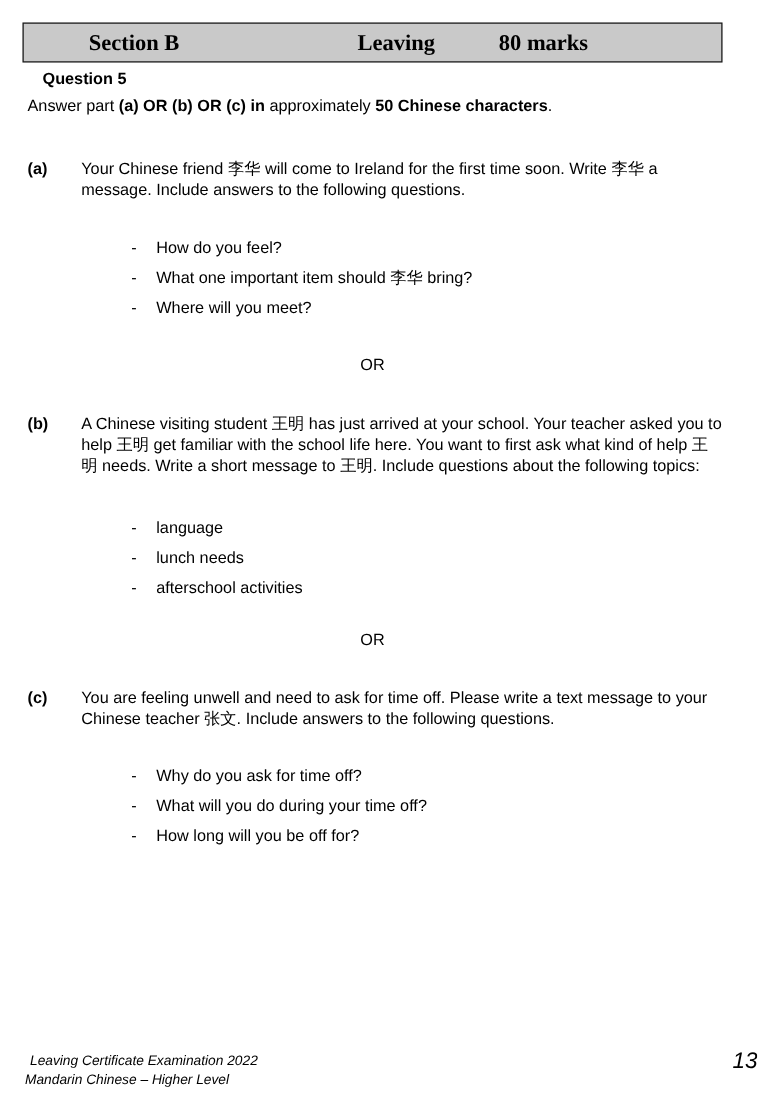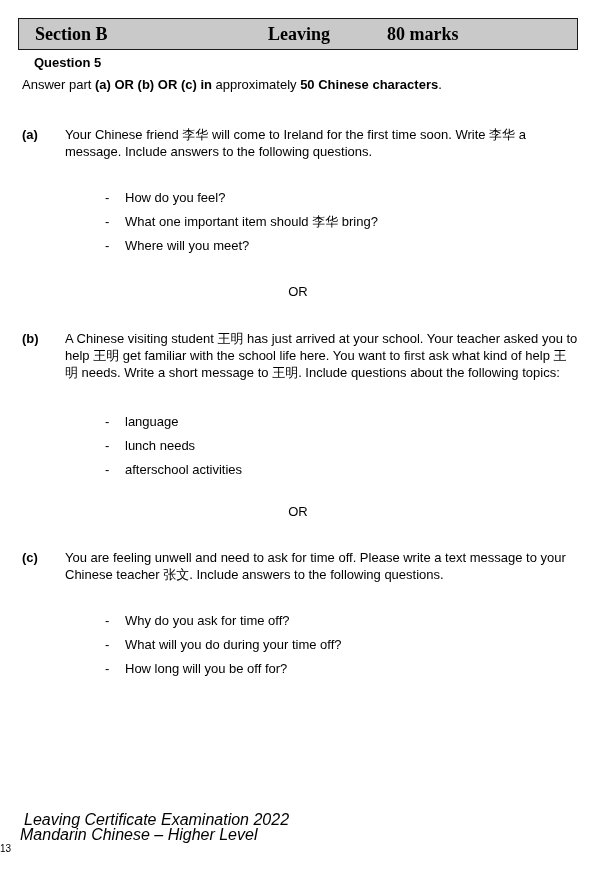--- a/index.html
+++ b/index.html
@@ -22,21 +22,21 @@
     background: #c9c9c9;
     border: 1.5px solid #1a1a1a;
     box-sizing: border-box;
     display: flex;
     align-items: center;
     font-family: "Liberation Serif", "DejaVu Serif", serif;
     font-weight: bold;
     font-size: 18px;
     margin-bottom: 5px;
   }
-  .header-bar .section { padding-left: 16px; flex: 1; text-align: left; }
+  .header-bar .section { padding-left: 16px; flex: 1; text-align: left; margin-left: 36px; }
   .header-bar .title   { flex: 1; text-align: center; }
   .header-bar .marks   { flex: 1; text-align: left; padding-right: 14px; }
   
   .question-label {
     margin-left: 16px;
     font-weight: bold;
     line-height: 16px;
   }
   .intro {
     margin: 6px 0 0 4px;
@@ -72,34 +72,35 @@
     text-align: center;
     font-weight: normal;
     line-height: 16px;
   }
   .or-1 { margin-top: 30px; }
   .or-2 { margin-top: 26px; }
   
   .footer {
     position: absolute;
     left: 20px;
-    bottom: 36px;
+    bottom: 6px;
     font-style: italic;
-    font-size: 16px;
+    font-size: 11px;
     line-height: 15px;
   }
   .footer .l1 { padding-left: 4px; }
   .page-number {
     position: absolute;
     left: 0;
     bottom: 22px;
     width: 606px;
-    text-align: left;
-    font-size: 10px;
+    text-align: right;
+    font-size: 18px;
     line-height: 15px;
+    font-style: italic;
   }
 </style>
 </head>
 <body>
 
 <div class="page">
 
   <div class="header-bar">
     <span class="section">Section B</span>
     <span class="title">Leaving</span>

